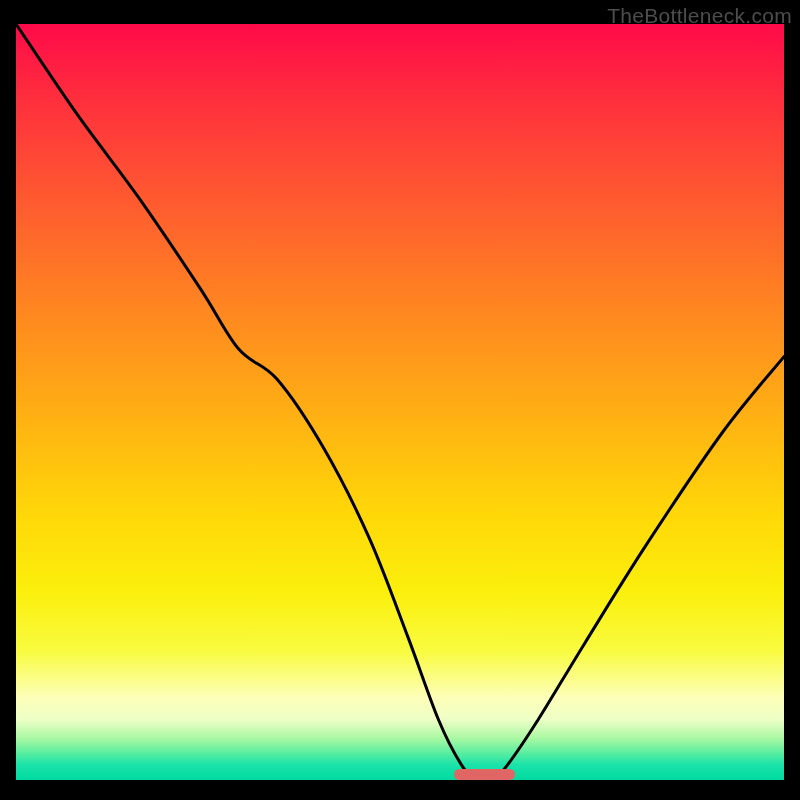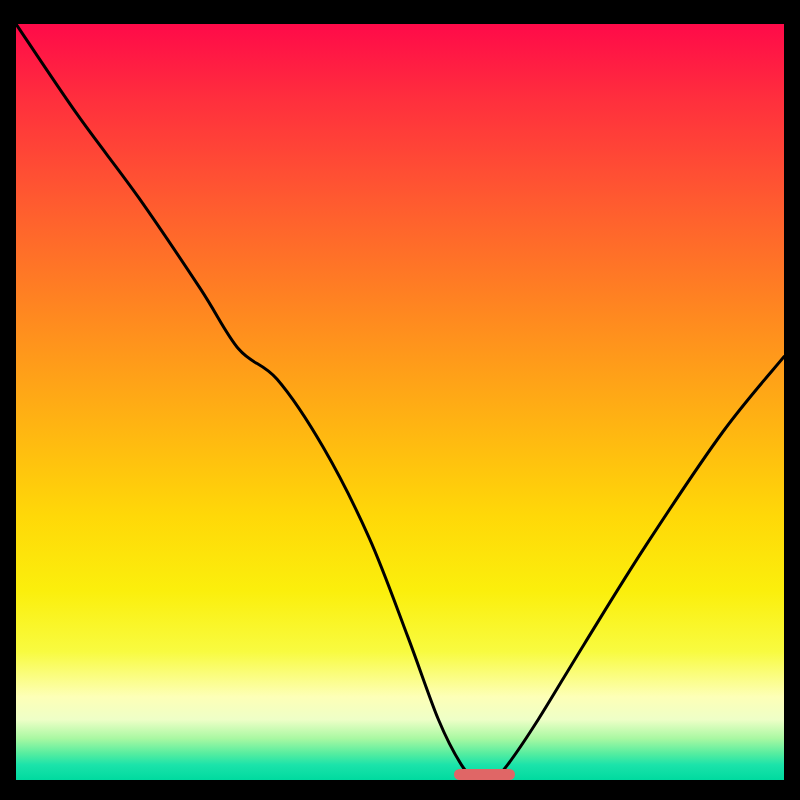--- a/index.html
+++ b/index.html
@@ -71,20 +71,21 @@
     height: 11px;
     border-radius: 6px;
     background: #e06666;
     bottom: 0;
   }
 </style>
 </head>
 <body>
 
 <div class="frame">
+  <div class="watermark">TheBottleneck.com</div>
 
   <div class="plot">
     <div class="gradient"></div>
 
     <svg class="curve" viewBox="0 0 768 756" preserveAspectRatio="none">
       <path id="curve-path" d="M 0 0 C 10.24 15.120000000000005, 40.959999999999994 61.74000000000002, 61.44 90.72000000000003 C 81.92 119.70000000000003, 102.39999999999999 144.9, 122.88 173.88 C 143.35999999999999 202.85999999999999, 167.68 239.39999999999995, 184.32 264.59999999999997 C 200.95999999999998 289.79999999999995, 209.91999999999996 309.96000000000004, 222.71999999999997 325.08000000000004 C 235.51999999999998 340.20000000000005, 247.04 338.94, 261.12 355.32 C 275.20000000000005 371.7, 291.84000000000003 396.90000000000003, 307.20000000000005 423.36 C 322.56000000000006 449.82, 339.20000000000005 482.5799999999999, 353.28000000000003 514.0799999999999 C 367.36 545.5799999999999, 380.16 582.12, 391.68 612.36 C 403.2 642.6, 413.44000000000005 674.1, 422.40000000000003 695.52 C 431.36 716.9399999999999, 439.03999999999996 730.8, 445.43999999999994 740.88 C 451.8399999999999 750.96, 455.67999999999995 753.48, 460.79999999999995 756 C 465.91999999999996 758.52, 471.03999999999996 758.52, 476.15999999999997 756 C 481.28 753.48, 483.84 750.96, 491.52 740.88 C 499.2 730.8, 509.44 715.68, 522.24 695.52 C 535.04 675.36, 550.4 648.9000000000001, 568.3199999999999 619.9200000000001 C 586.2399999999999 590.94, 606.72 556.92, 629.76 521.64 C 652.8 486.35999999999996, 683.5200000000001 439.74, 706.5600000000001 408.24 C 729.6 376.74, 757.76 345.24, 768 332.64" fill="none" stroke="#000" stroke-width="3" stroke-linecap="round" stroke-linejoin="round"></path>
     </svg>
 
     <div class="marker" id="optimal-marker" style="left: 437.76px; width: 61.44px;"></div>
   </div>

